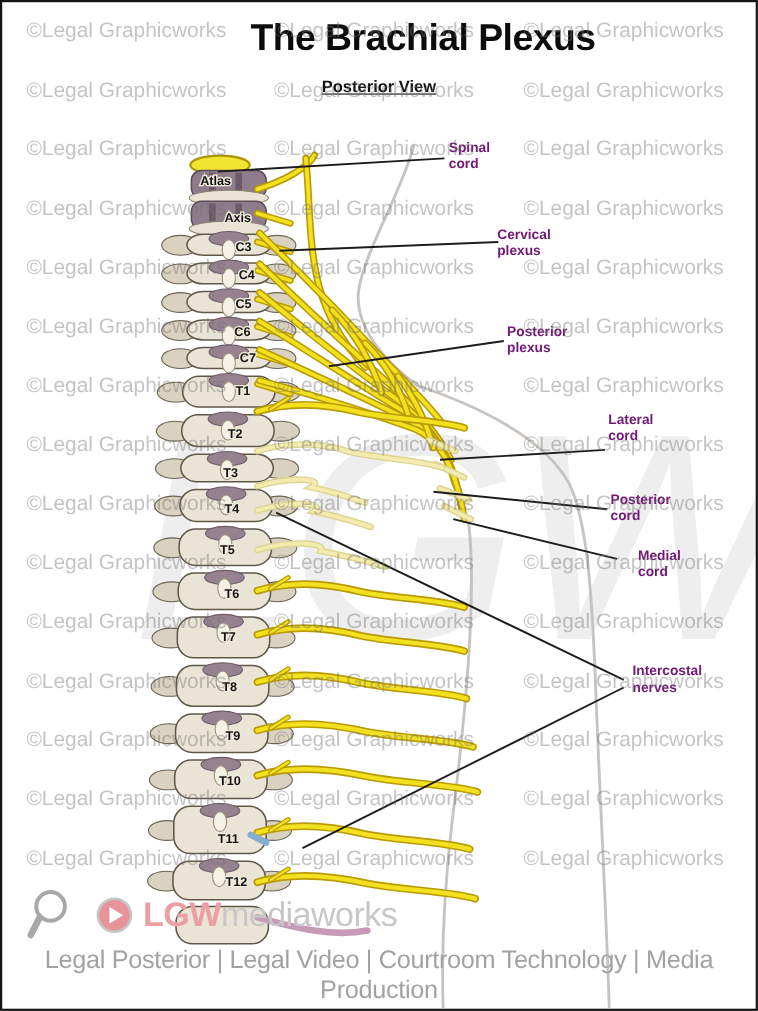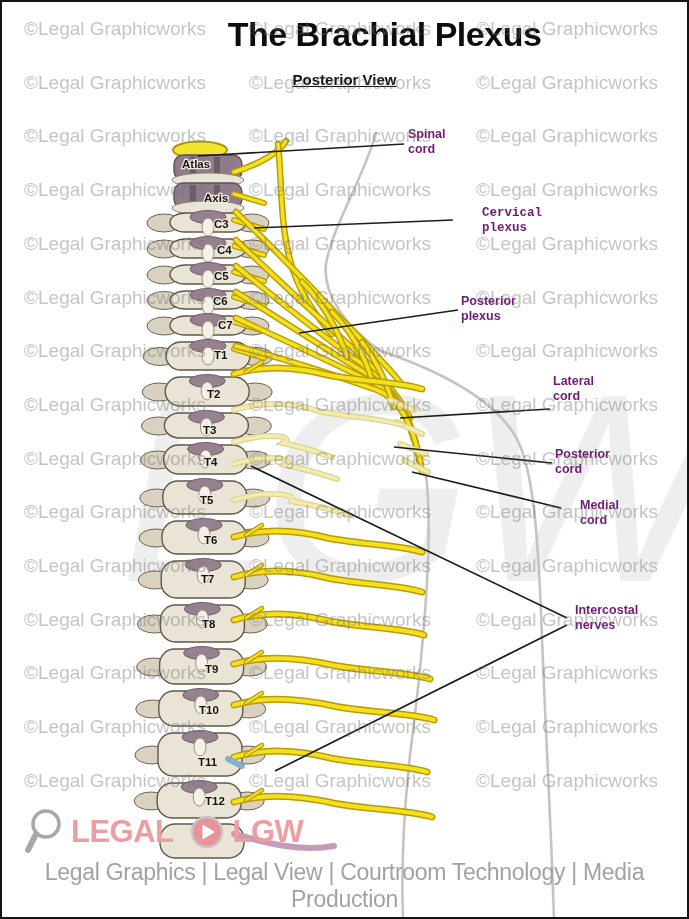--- a/index.html
+++ b/index.html
@@ -299,21 +299,21 @@
         <text x="196" y="764" fill="#141414" stroke="#efeadb" stroke-width="2.5" paint-order="stroke">T11</text>
         <text x="203" y="803" fill="#141414" stroke="#efeadb" stroke-width="2.5" paint-order="stroke">T12</text>
       </g>
     </svg>
 
   <div id="labels">
       <div class="anno" style="left: 406px; top: 125px;">
         <div>Spinal</div>
         <div>cord</div>
       </div>
-      <div class="anno" style="left: 480px; top: 204px; font-family: Liberation Mono, monospace;">
+      <div class="anno" style="left: 450px; top: 204px;">
         <div>Cervical</div>
         <div>plexus</div>
       </div>
       <div class="anno" style="left: 459px; top: 292px;">
         <div>Posterior</div>
         <div>plexus</div>
       </div>
       <div class="anno" style="left: 551px; top: 372px;">
         <div>Lateral</div>
         <div>cord</div>
@@ -382,23 +382,23 @@
       <span class="wm" style="left: 247px; top: 767.8px; color: rgba(115, 115, 115, 0.42);">©Legal Graphicworks</span>
       <span class="wm" style="left: 474px; top: 767.8px; color: rgba(115, 115, 115, 0.42);">©Legal Graphicworks</span>
     </div>
 
   <div class="footer">
     <div class="brandrow">
       <svg class="icon" width="40" height="52" viewBox="0 0 40 52">
         <circle cx="22" cy="18" r="13" fill="none" stroke="#a8a8a8" stroke-width="3.6"></circle>
         <line x1="12" y1="28" x2="4" y2="44" stroke="#a8a8a8" stroke-width="6" stroke-linecap="round"></line>
       </svg>
-      <span class="brand-bold" style="color: rgb(236, 159, 163);">LEGAL</span>
       <svg class="icon" style="margin-left:14px" width="38" height="38" viewBox="0 0 38 38">
         <circle cx="19" cy="19" r="15" fill="#e8939a" stroke="#c6c6c6" stroke-width="2.4"></circle>
         <path d="M14.5 11.5 L27 19 L14.5 26.5 Z" fill="#ffffff"></path>
       </svg>
       <span class="brand-bold" style="color: rgb(236, 159, 163);">LGW</span>
+      <span class="brand-light" style="color: rgb(199, 199, 199);">mediaworks</span>
     </div>
-    <div class="tagline">Legal Graphics | Legal View | Courtroom Technology | Media Production</div>
+    <div class="tagline">Legal Posterior | Legal Video | Courtroom Technology | Media Production</div>
   </div>
 
 </div>
 
 </body></html>

